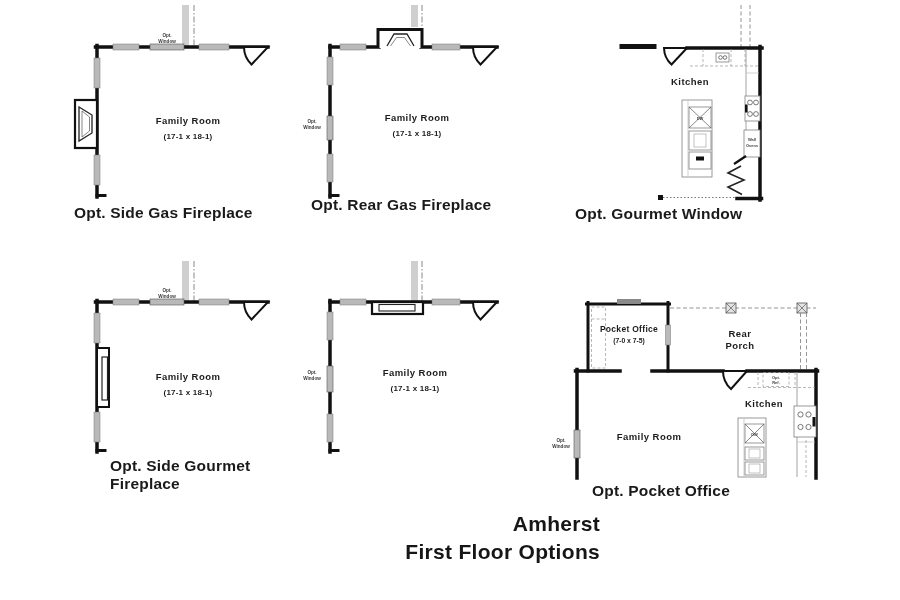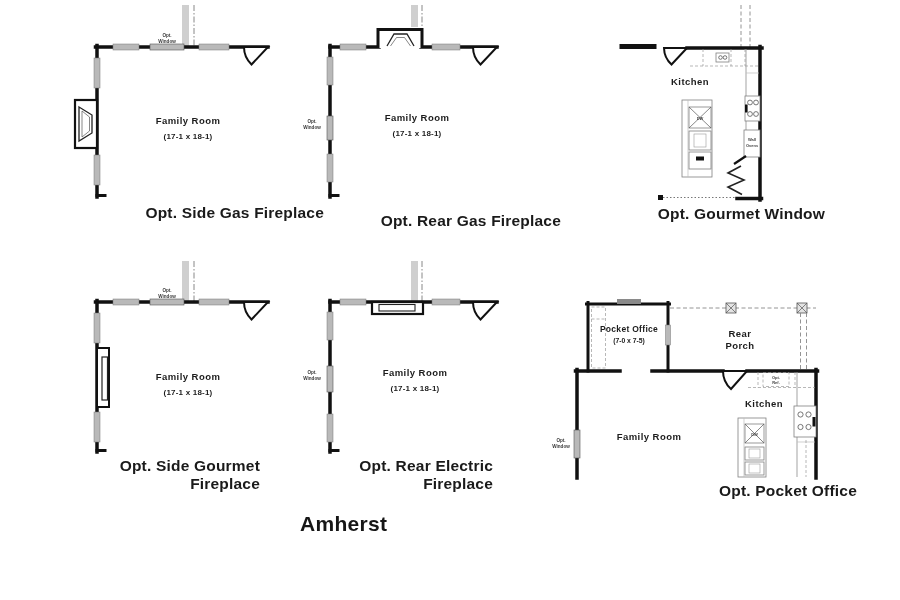--- a/index.html
+++ b/index.html
@@ -2,25 +2,25 @@
 <html style="--wall: #111111; --win: #b9b9b9; --dash: #888888;"><head>
 <meta charset="utf-8">
 <style>
   html,body{margin:0;padding:0;background:#ffffff;}
   .sheet{
     position:relative;width:900px;height:600px;background:#fff;overflow:hidden;
     font-family:"Liberation Sans",sans-serif;
   }
   .sheet svg{position:absolute;left:0;top:0;}
   .caption{
-    position:absolute;text-align:right;color:#1a1a1a;
+    position:absolute;text-align:left;color:#1a1a1a;
     font-size:15.5px;font-weight:bold;letter-spacing:.2px;line-height:1.18;
   }
   .sheet-title{
-    position:absolute;text-align:left;color:#161616;
+    position:absolute;text-align:right;color:#161616;
     font-size:21px;font-weight:bold;letter-spacing:.3px;line-height:1.32;
   }
   
   .wall{stroke:var(--wall,#111);stroke-width:3.5;fill:none;stroke-linecap:square}
   .wall3{stroke:var(--wall,#111);stroke-width:3;fill:none;stroke-linecap:square}
   .wallx{stroke:var(--wall,#111);stroke-width:5;fill:none;stroke-linecap:square}
   .thick{stroke:var(--wall,#111);stroke-width:2.2;fill:#fff}
   .thin{stroke:#222;stroke-width:1.3;fill:#fff}
   .thin2{stroke:#555;stroke-width:.7;fill:none}
   .win{fill:var(--win,#b9b9b9);stroke:#777;stroke-width:.5}
@@ -279,23 +279,23 @@
       <rect class="cabt" x="749" y="464" width="11" height="9"></rect>
     </g>
     <text class="t-tiny" x="561" y="442">Opt.</text>
     <text class="t-tiny" x="561" y="447.5">Window</text>
     <text class="t-room" x="764" y="407">Kitchen</text>
     <text class="t-room" x="649" y="440">Family Room</text>
   </g>
 </svg>
 
   <div class="caption" style="left:74px;top:204px;width:250px">Opt. Side Gas Fireplace</div>
-  <div class="caption" style="left:311px;top:212px;width:250px">Opt. Rear Gas Fireplace</div>
+  <div class="caption" style="left:311px;top:196px;width:250px">Opt. Rear Gas Fireplace</div>
   <div class="caption" style="left:575px;top:205px;width:250px">Opt. Gourmet Window</div>
   <div class="caption" style="left:110px;top:457px;width:150px">Opt. Side Gourmet Fireplace</div>
-  <div class="caption" style="left:343px;top:457px;width:150px">Opt. Rear Electric Fireplace</div>
-  <div class="caption" style="left:607px;top:482px;width:250px">Opt. Pocket Office</div>
+  <div class="caption" style="left:592px;top:482px;width:250px">Opt. Pocket Office</div>
 
   <div class="sheet-title" style="left:300px;top:510px;width:300px">
     <div>Amherst</div>
+    <div>First Floor Options</div>
   </div>
 
 </div>
 
 </body></html>

